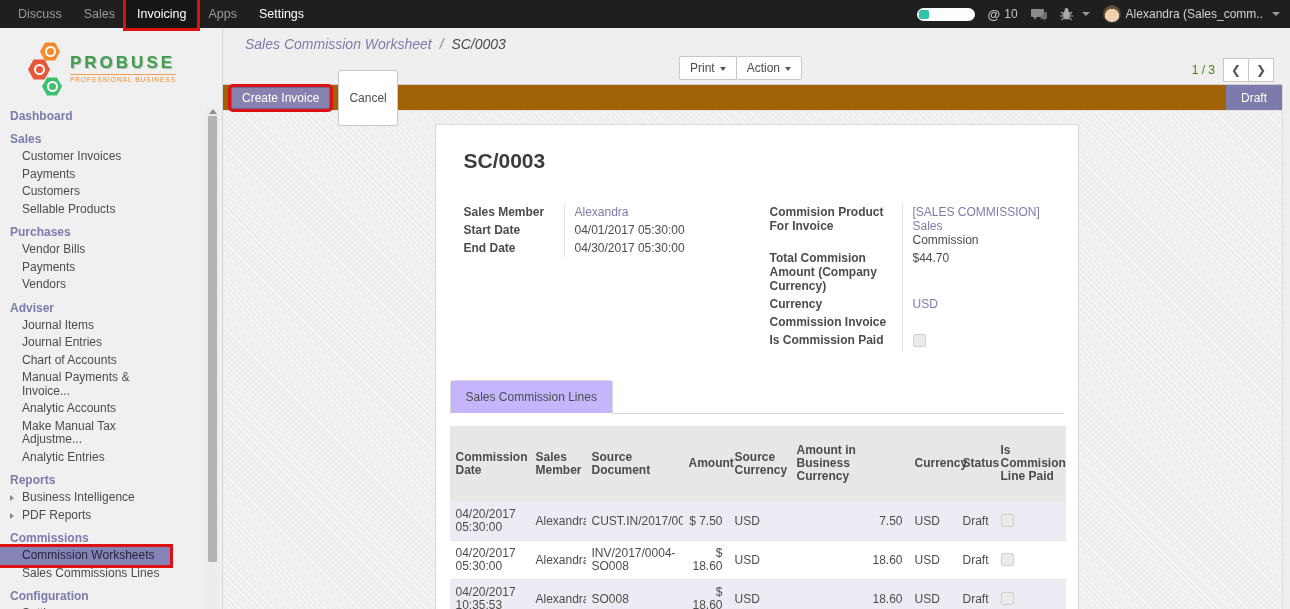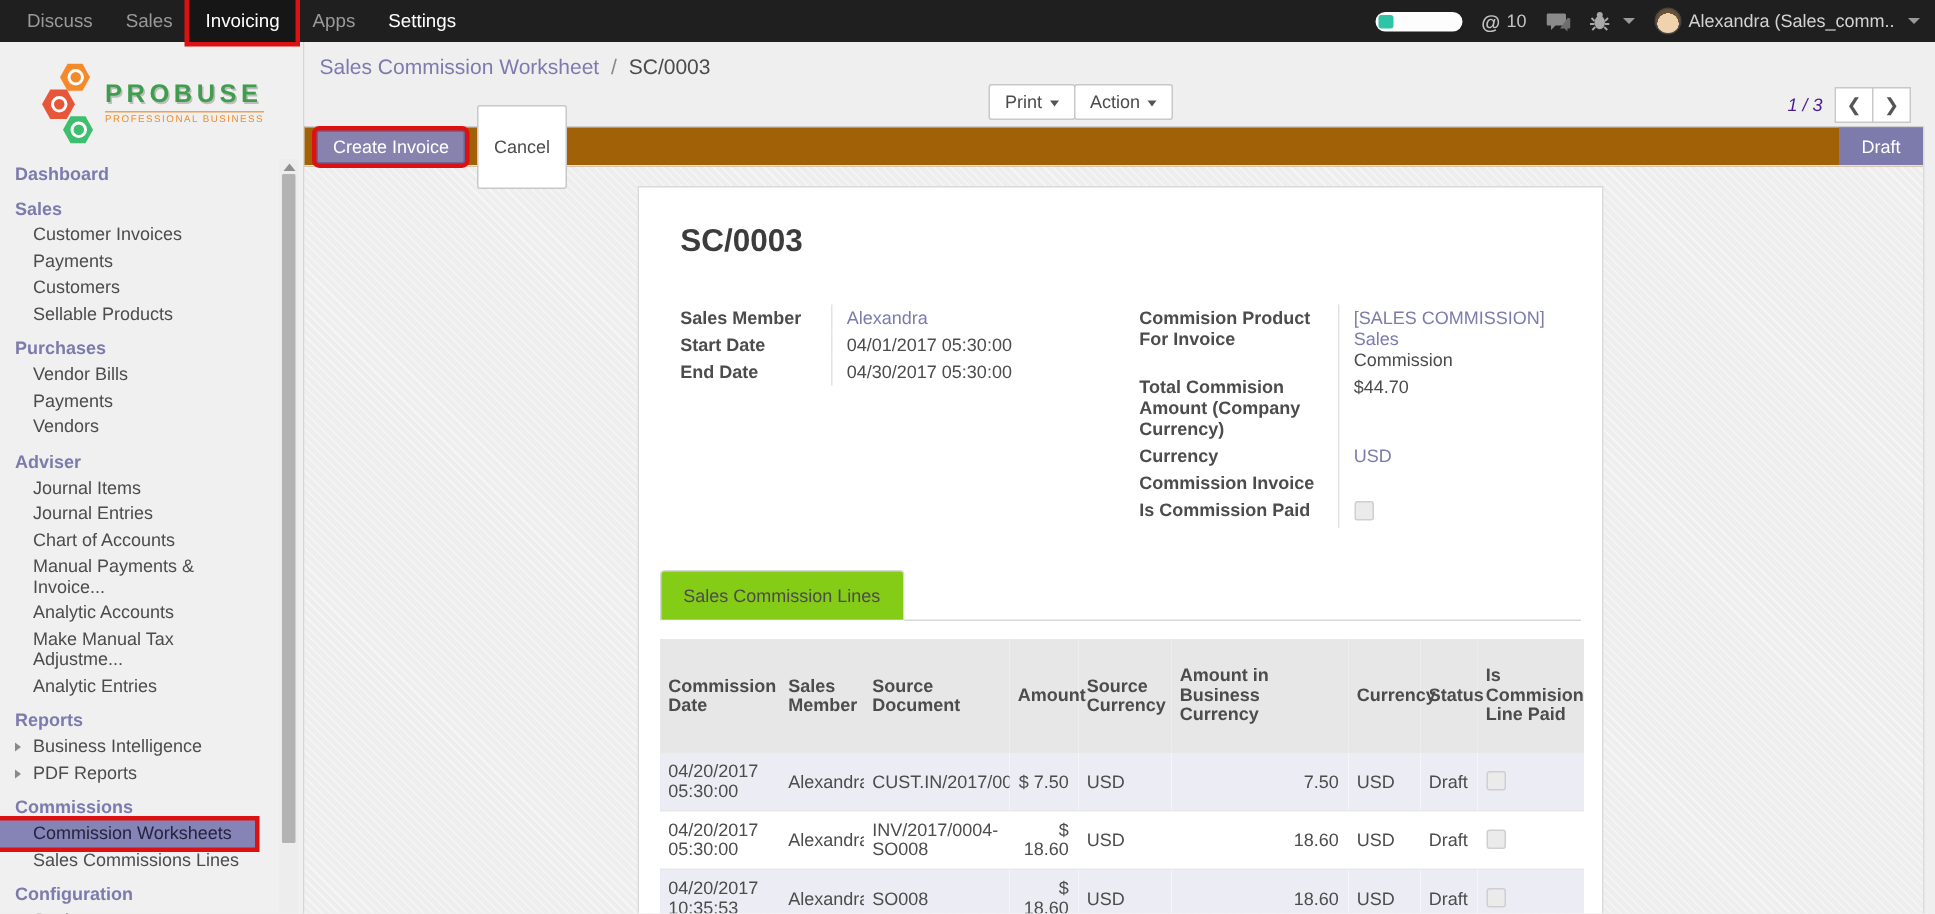--- a/index.html
+++ b/index.html
@@ -19,21 +19,21 @@
   .at-glyph { font-weight:bold; font-size:13px; color:#c3c3c3; }
   .tray-icon svg { display:block; }
   .caret-down { width:0; height:0; border-left:4px solid transparent; border-right:4px solid transparent; border-top:4px solid #9a9a9a; display:inline-block; margin-left:4px; }
   .avatar { width:18px; height:18px; border-radius:50%; background:radial-gradient(circle at 50% 62%, #f0d3ae 0 55%, #6b5136 56%); border:1px solid #444; }
   .user-menu { display:flex; align-items:center; gap:5px; color:#d2d2d2; cursor:pointer; }
 
   
   .app-body { display:flex; height:581px; }
 
   
-  .sidebar { width:203px; background:#f0f0f0; border-right:1px solid #d5d5d5; position:relative; flex:none; }
+  .sidebar { width:223px; background:#f0f0f0; border-right:1px solid #d5d5d5; position:relative; flex:none; }
   .logo { padding:9px 0 4px 28px; display:flex; align-items:center; gap:4px; height:76px; }
   .hex-cluster { position:relative; width:38px; height:58px; flex:none; }
   .hex { position:absolute; clip-path:polygon(25% 5%, 75% 5%, 100% 50%, 75% 95%, 25% 95%, 0 50%); display:flex; align-items:center; justify-content:center; }
   .hex::after { content:""; width:7px; height:7px; border:2px solid #fff; border-radius:50%; }
   .hex.orange { width:20px; height:20px; background:#f58a2b; left:12px; top:2px; }
   .hex.red { width:22px; height:22px; background:#e8563a; left:0; top:19px; }
   .hex.green { width:20px; height:20px; background:#3dbf6e; left:14px; top:37px; }
   .logo-txt { line-height:1.1; }
   .logo-title { font-size:17px; font-weight:bold; letter-spacing:3px; color:#3f9e4d; text-shadow:1px 1px 0 #bdbdbd; }
   .logo-tagline { font-size:6.5px; letter-spacing:1px; color:#f08c2a; border-top:1px solid #f0a050; padding-top:1px; margin-top:1px; }
@@ -44,30 +44,30 @@
   .side-item.has-caret::before { content:""; position:absolute; left:10px; top:6px; width:0; height:0; border-top:3.5px solid transparent; border-bottom:3.5px solid transparent; border-left:4.5px solid #8a8a8a; }
   .side-item.active { background:#8683b6; color:#24243e; width:170px; }
   .side-item.annotated { box-shadow:0 0 0 3px #dd1111; z-index:5; }
   .side-scroll { position:absolute; top:78px; right:3px; bottom:0; width:13px; background:#ededed; }
   .side-scroll .arrow-up { width:0; height:0; border-left:4px solid transparent; border-right:4px solid transparent; border-bottom:5px solid #8f8f8f; margin:3px auto 2px; }
   .side-scroll .thumb { width:9px; margin:0 auto; height:446px; background:#b3b3b3; border-radius:1px; }
 
   
   .content { flex:1; display:flex; flex-direction:column; position:relative; }
   .control-panel { height:56px; background:#f0eff0; position:relative; flex:none; }
-  .breadcrumb { position:absolute; left:10px; top:8px; font-size:14px; }
+  .breadcrumb { position:absolute; left:22px; top:8px; font-size:14px;font-style:italic; }
   .bc-link { color:#7c7bad; cursor:pointer; }
   .bc-sep { color:#888; margin:0 4px; }
   .bc-current { color:#4c4c4c; }
   .cp-center { position:absolute; left:456px; top:28px; display:flex; }
   .btn { background:#fff; border:1px solid #c8c8c8; color:#4c4c4c; font-size:12px; padding:4px 10px; cursor:pointer; border-radius:2px; font-family:"Liberation Sans", sans-serif; }
   .btn + .btn { margin-left:-1px; }
   .btn .tri { width:0; height:0; border-left:3.5px solid transparent; border-right:3.5px solid transparent; border-top:4px solid #555; display:inline-block; margin-left:5px; vertical-align:middle; }
   .cp-pager { position:absolute; right:16px; top:30px; display:flex; align-items:center; }
-  .pager-text { margin-right:8px; color:#4c1d95;font-style:italic; }
+  .pager-text { margin-right:8px; color:#4d7c0f; }
   .pager-btn { width:26px; height:24px; background:#fff; border:1px solid #c8c8c8; color:#555; font-weight:bold; font-size:12px; cursor:pointer; font-family:"DejaVu Sans", sans-serif; }
   .pager-btn + .pager-btn { margin-left:-1px; }
 
   .statusbar { height:27px; background:#a16207; border-top:1px solid #cfcfcf; border-bottom:1px solid #e3e3e3; display:flex; align-items:center; padding-left:8px; padding-right:8px; flex:none; position:relative; z-index:10; }
   .btn-primary { background:#8883ae; border:1px solid #6b6694; color:#fff; font-size:12px; padding:3px 10px; cursor:pointer; border-radius:2px; font-family:"Liberation Sans", sans-serif; }
   .btn-primary.annotated { box-shadow:0 0 0 3px #dd1111; }
   .btn-plain { background:#fff; border:1px solid #c8c8c8; color:#4c4c4c; font-size:12px; padding:20px 10px; cursor:pointer; border-radius:2px; margin-left:8px; font-family:"Liberation Sans", sans-serif; }
   .status-badge { margin-left:auto; background:#7d7bab; color:#fff; align-self:stretch; display:flex; align-items:center; padding:0 15px; font-size:12px; }
 
   .main { flex:1; background-color:#efeeee; background-image:repeating-linear-gradient(45deg, rgba(255,255,255,.45) 0 1px, transparent 1px 4px); overflow:hidden; }
@@ -81,21 +81,21 @@
   .o-row { display:flex; align-items:stretch; }
   .o-label { font-weight:bold; color:#4c4c4c; padding:2px 8px 2px 0; line-height:14px; flex:none; }
   .col-left .o-label { width:100px; }
   .col-right .o-label { width:132px; }
   .o-value { flex:1; border-left:1px solid #e3e3e3; padding:2px 0 2px 10px; line-height:14px; min-height:18px; color:#4c4c4c; }
   .link-text { color:#7c7bad; cursor:pointer; }
   .cbx { width:13px; height:13px; background:#ebebeb; border:1px solid #cfcfcf; border-radius:2px; display:inline-block; margin-top:1px; }
 
   .notebook { margin-top:28px; }
   .tab-bar { border-bottom:1px solid #d8d8d8; }
-  .tab { display:inline-block; background:#84cc16; border:1px solid #d8d8d8; border-bottom:1px solid #fff; border-radius:3px 3px 0 0; padding:9px 15px; margin-bottom:-1px; margin-left:0; color:#4c4c4c; cursor:pointer; }
+  .tab { display:inline-block; background:#c4b5fd; border:1px solid #d8d8d8; border-bottom:1px solid #fff; border-radius:3px 3px 0 0; padding:9px 15px; margin-bottom:-1px; margin-left:0; color:#4c4c4c; cursor:pointer; }
 
   table.lines { width:100%; border-collapse:collapse; margin-top:12px; table-layout:fixed; font-size:12px; }
   table.lines th { background:#e7e7e7; font-weight:bold; color:#4c4c4c; text-align:left; padding:18px 6px; vertical-align:middle; line-height:13px; cursor:pointer; }
   table.lines td { padding:6px 6px; vertical-align:middle; line-height:13px; color:#4c4c4c; overflow:hidden; }
   table.lines tbody tr { border-top:1px solid #e8e8e8; }
   table.lines tbody tr:nth-child(odd) { background:#ececf4; }
   table.lines tbody tr:nth-child(even) { background:#fff; }
   table.lines .num { text-align:right; }
 </style>
 </head>

